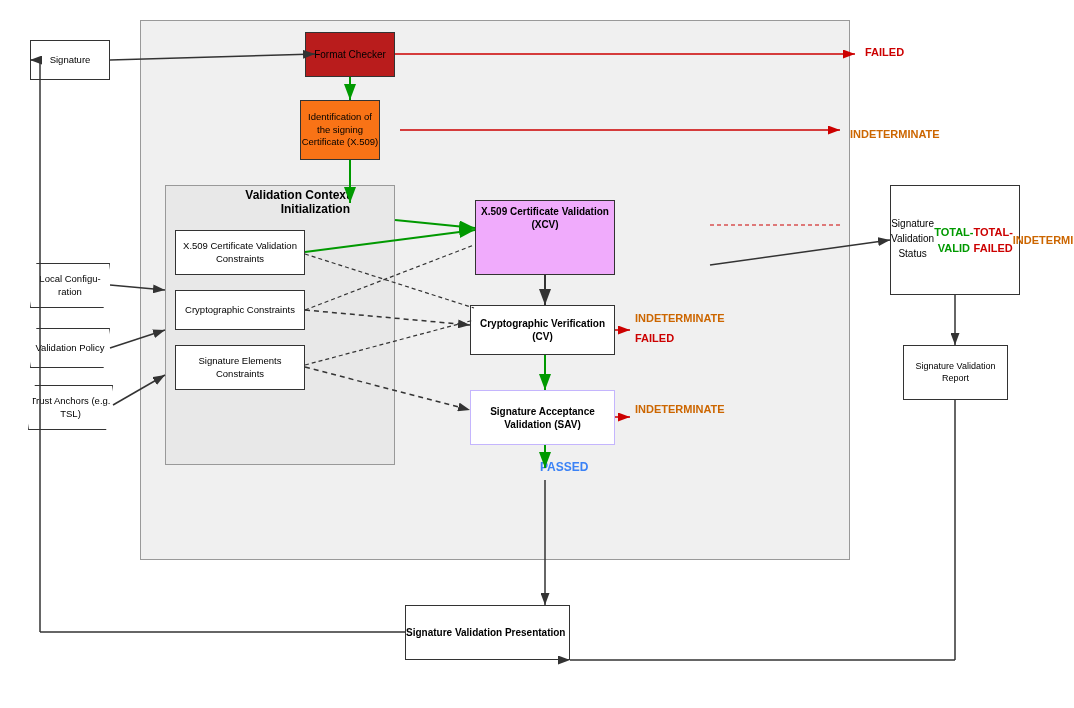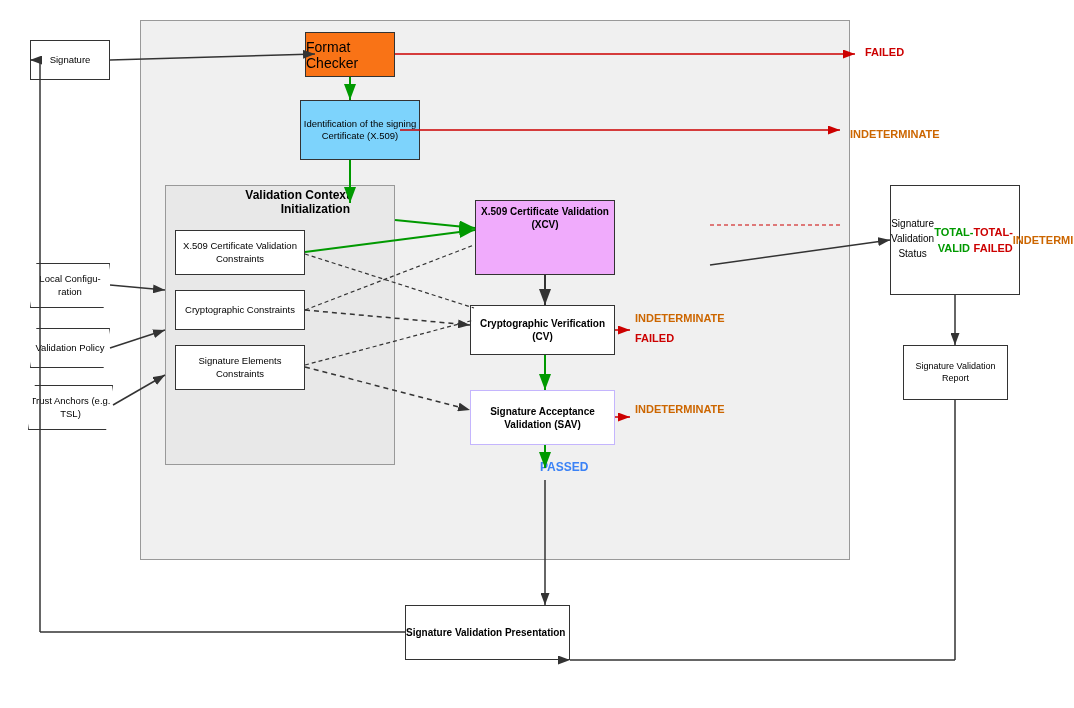--- a/index.html
+++ b/index.html
@@ -49,37 +49,37 @@
     }
 
     
     .format-checker-box {
       position: absolute;
       top: 22px;
       left: 295px;
       width: 90px;
       height: 45px;
       border: 1px solid #333;
-      background: #f97316;
+      background: #b91c1c;
       display: flex;
       align-items: center;
       justify-content: center;
       text-align: left;
-      font-size: 14px;
+      font-size: 10px;
     }
 
     
     .identification-box {
       position: absolute;
       top: 90px;
       left: 290px;
-      width: 120px;
+      width: 80px;
       height: 60px;
       border: 1px solid #333;
-      background: #7dd3fc;
+      background: #f97316;
       display: flex;
       align-items: center;
       justify-content: center;
       text-align: center;
       font-size: 9.5px;
       line-height: 1.3;
     }
 
     
     .validation-context-box {

